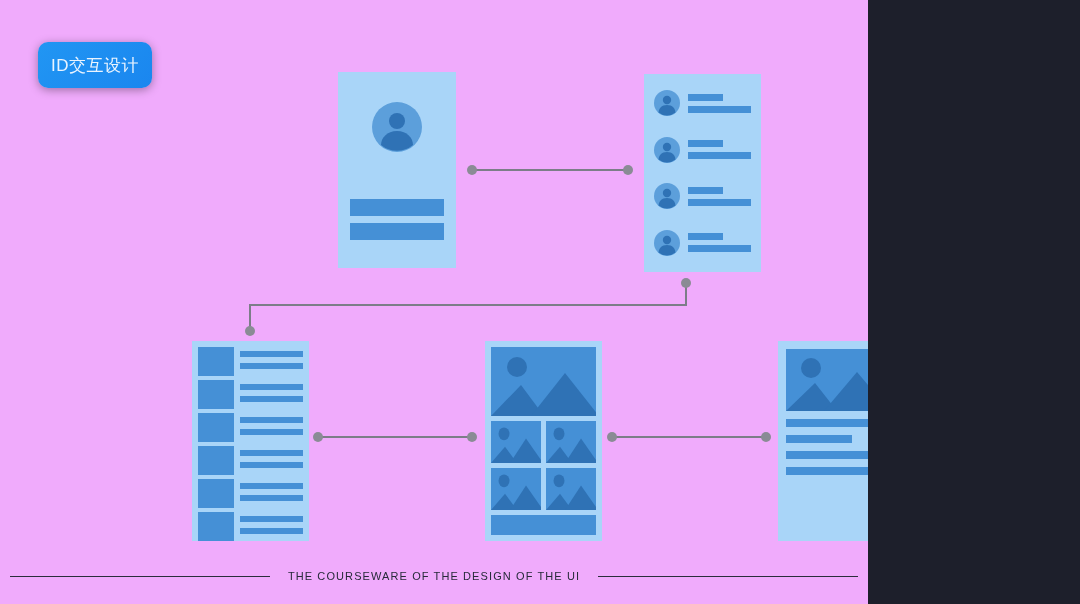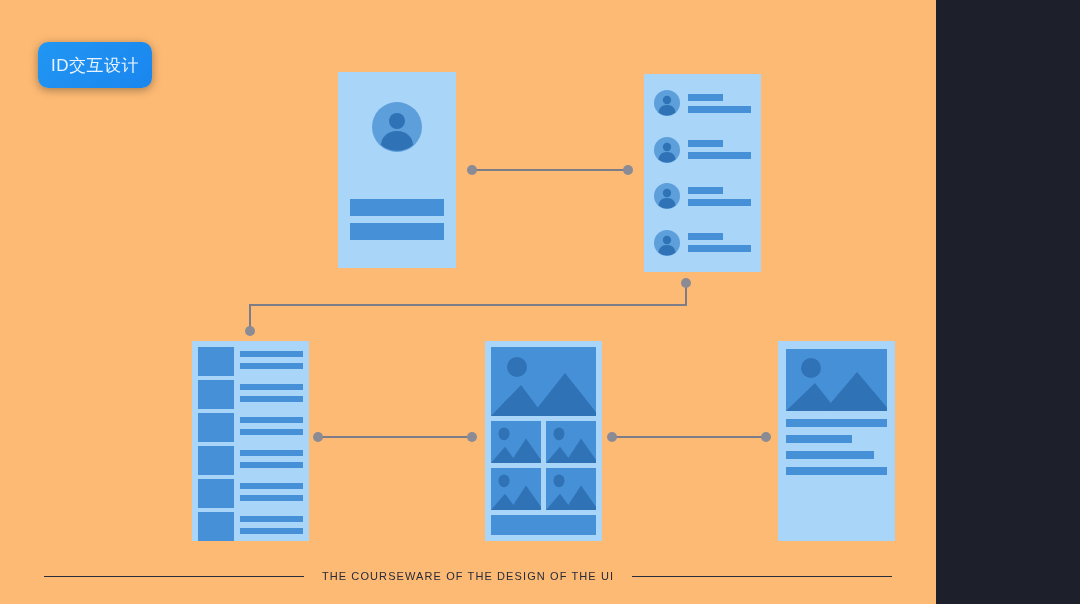--- a/index.html
+++ b/index.html
@@ -8,23 +8,23 @@
     background: #1d1f2b;
   }
   body {
     width: 1080px;
     height: 604px;
     overflow: hidden;
     font-family: "Liberation Sans", sans-serif;
   }
   .stage {
     position: relative;
-    width: 936px;
+    width: 868px;
     height: 604px;
-    background: #fdba74;
+    background: #f0abfc;
     overflow: hidden;
   }
 
   
   .badge {
     position: absolute;
     left: 38px;
     top: 42px;
     width: 114px;
     height: 46px;

